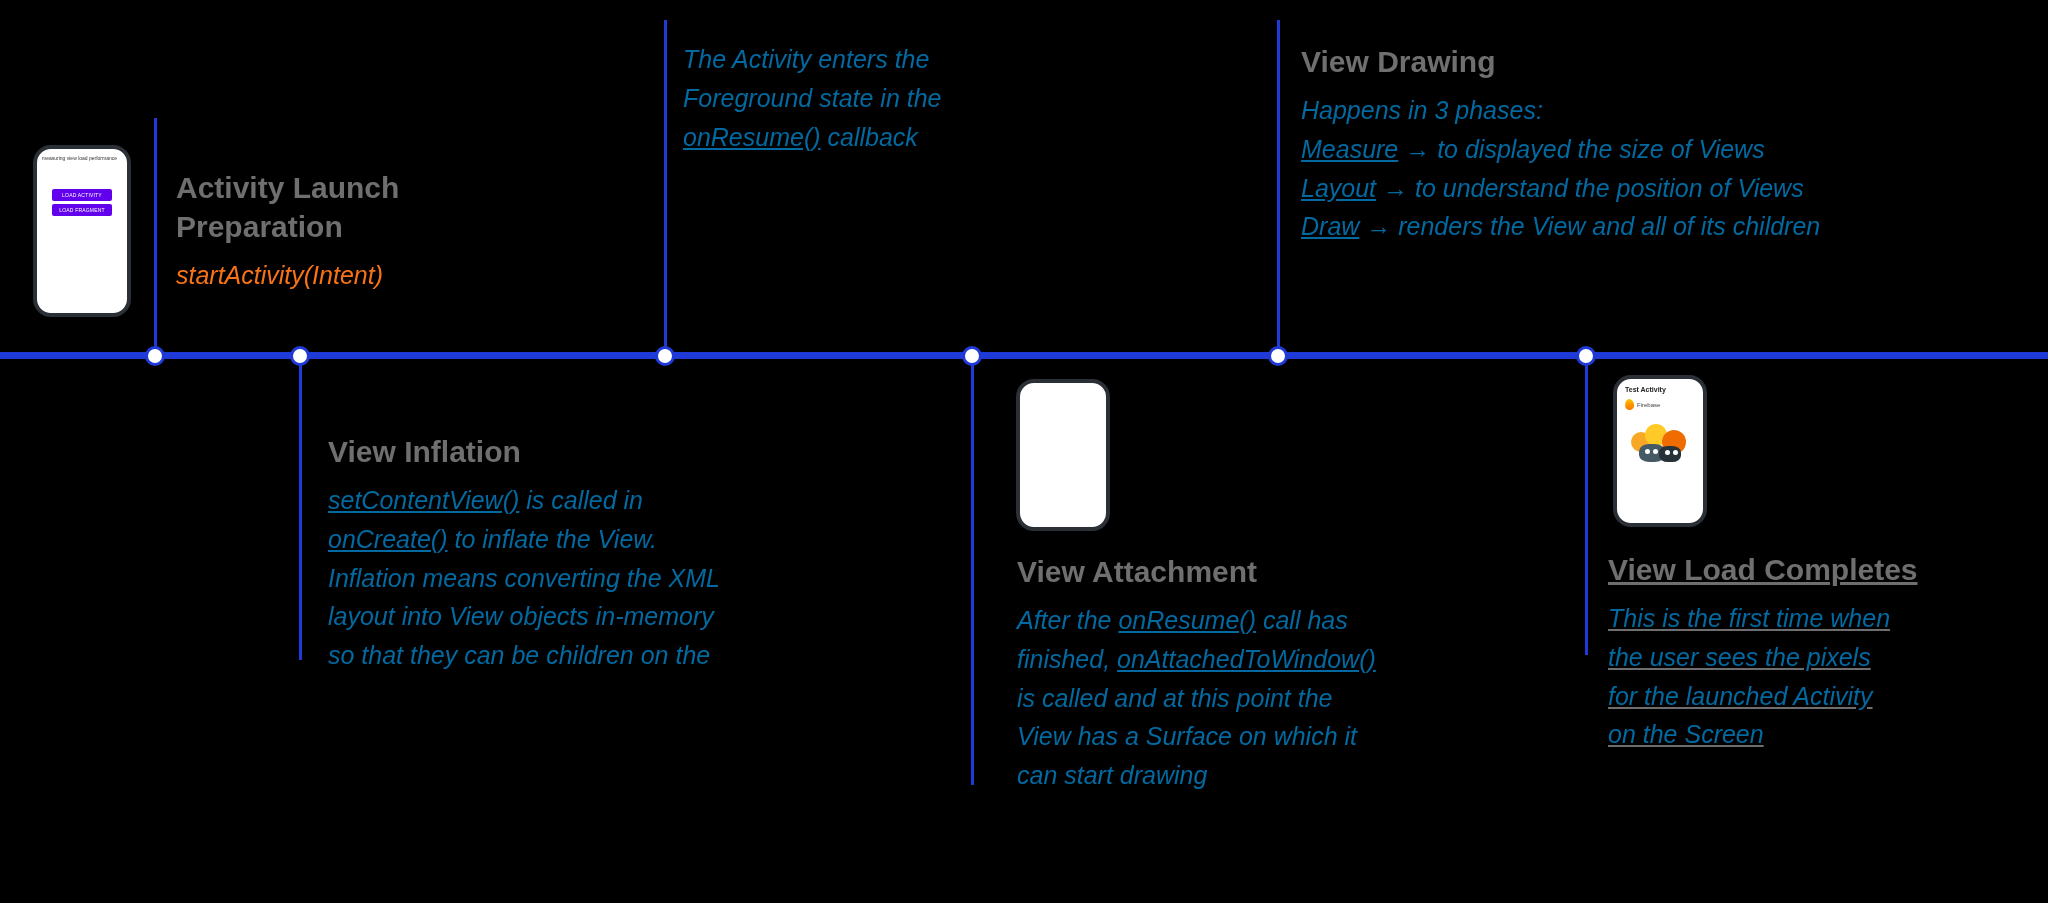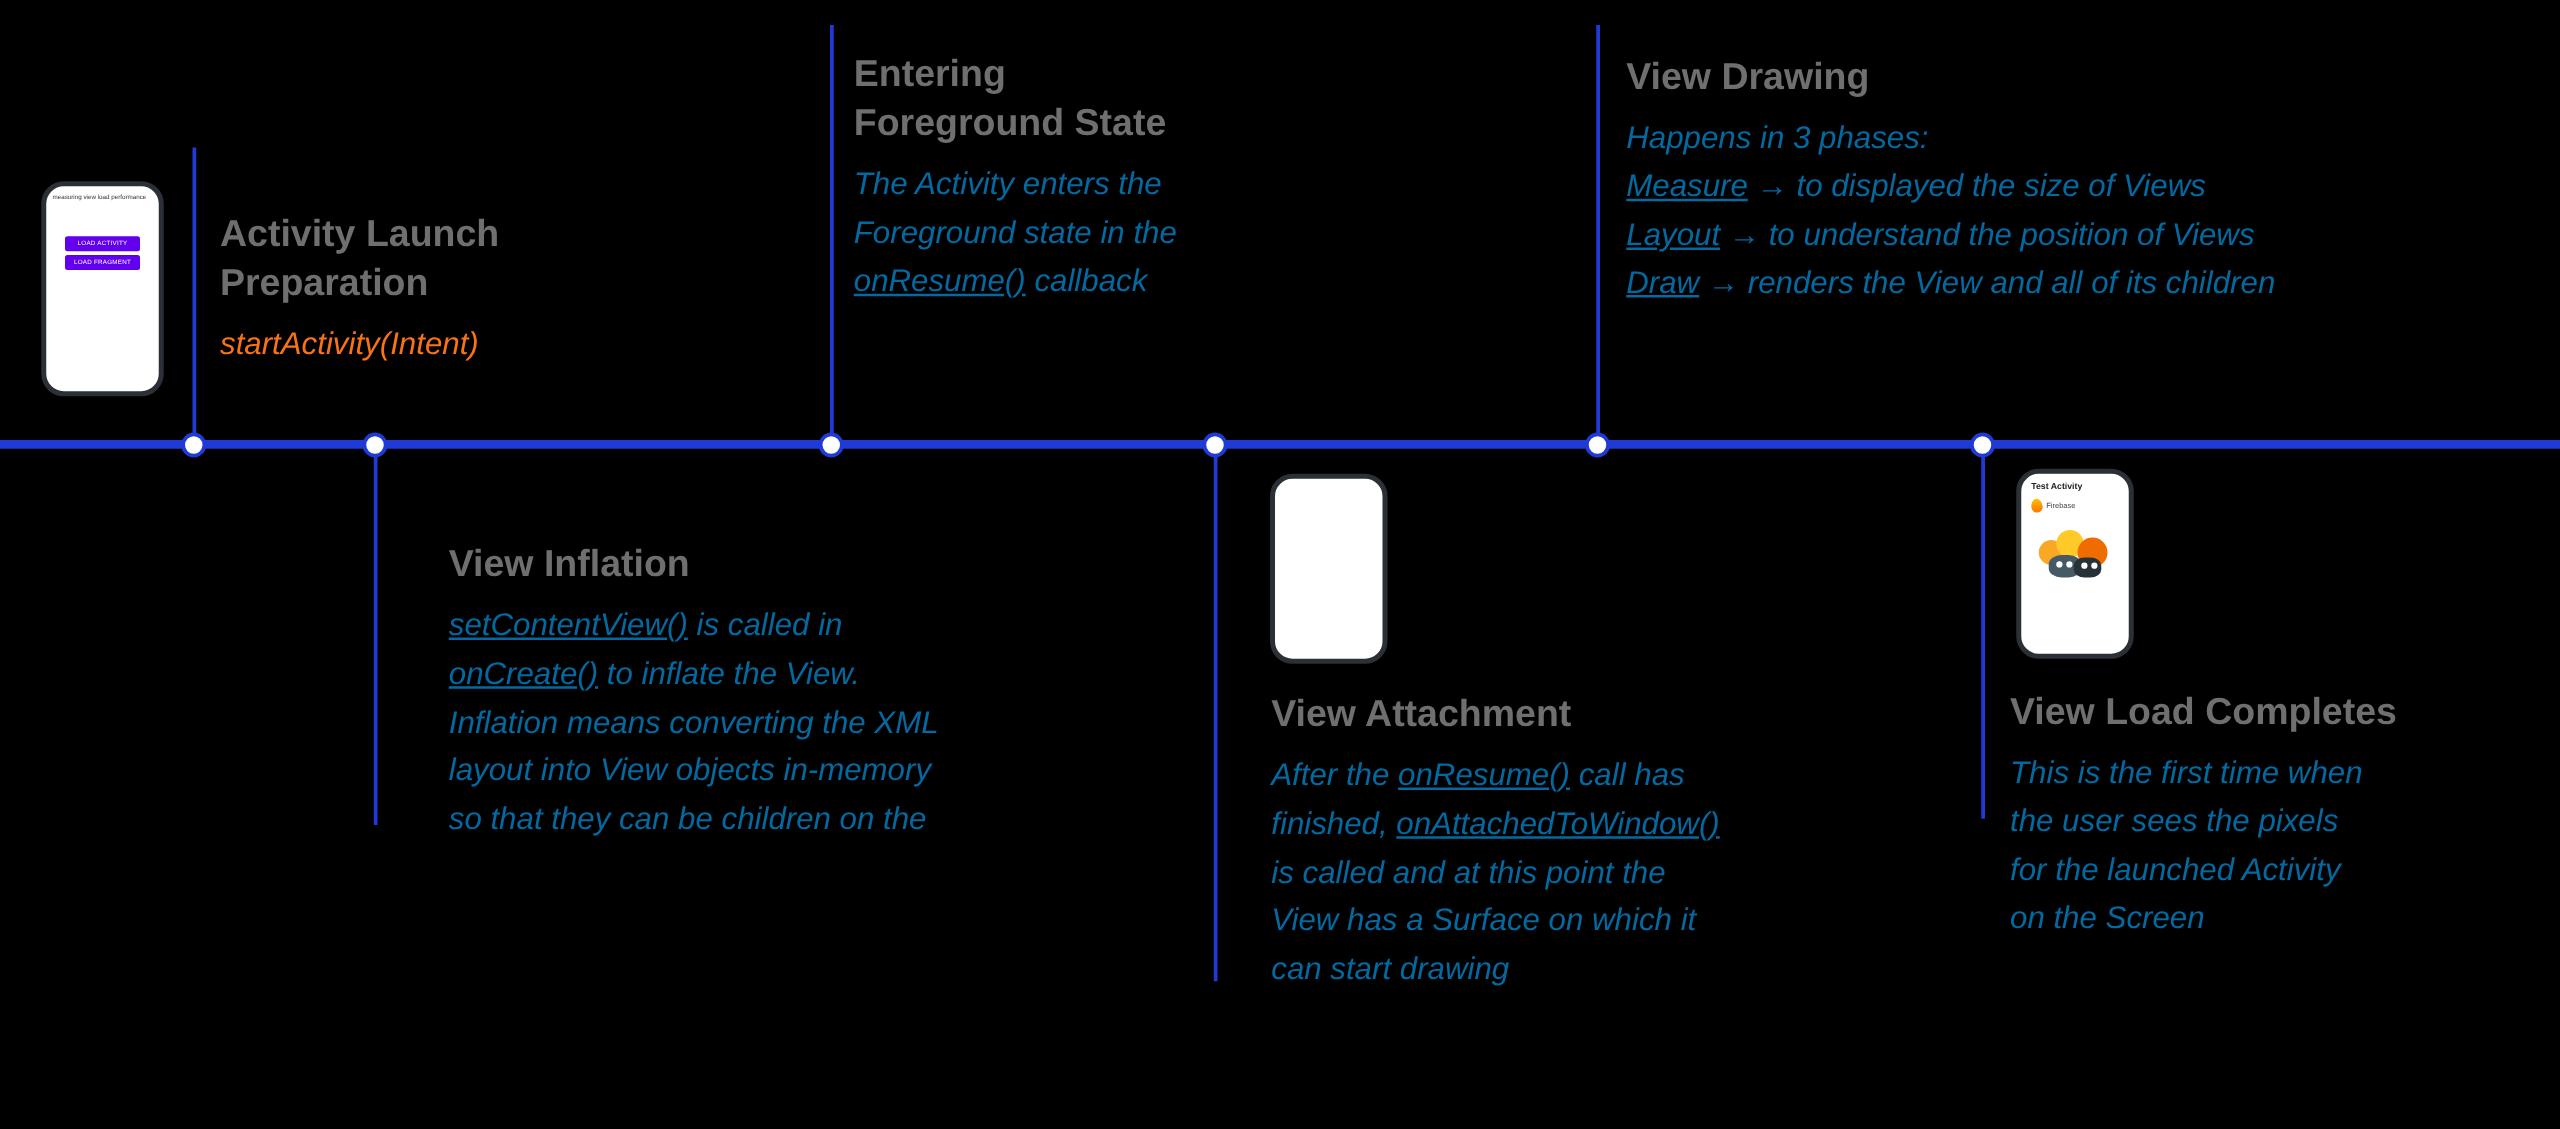--- a/index.html
+++ b/index.html
@@ -221,36 +221,34 @@
       <span class="eye e4"></span>
     </div>
   </div>
 
   <div class="block" style="left:176px; top:168px; width:330px;">
     <p class="b-title">Activity Launch
 Preparation</p>
     <p class="b-body">startActivity(Intent)</p>
   </div>
 
-  <div class="block" style="left:328px; top:432px; width:600px;margin-left:31px;">
+  <div class="block" style="left:328px; top:432px; width:600px;">
     <p class="b-title">View Inflation</p>
     <p class="b-line">
       <span class="u">setContentView()</span><span> is called in</span>
     </p>
     <p class="b-line">
       <span class="u">onCreate()</span><span> to inflate the View.</span>
     </p>
     <p class="b-line">Inflation means converting the XML</p>
     <p class="b-line">layout into View objects in-memory</p>
     <p class="b-line">so that they can be children on the</p>
   </div>
 
   <div class="block" style="left:683px; top:40px; width:430px;">
-    <p class="b-title">Entering
-Foreground State</p>
     <p class="b-line">The Activity enters the</p>
     <p class="b-line">Foreground state in the</p>
     <p class="b-line">
       <span class="u">onResume()</span><span> callback</span>
     </p>
   </div>
 
   <div class="block" style="left:1017px; top:552px; width:530px;">
     <p class="b-title">View Attachment</p>
     <p class="b-line">
@@ -271,21 +269,21 @@
       <span class="u">Measure</span><span> → to displayed the size of Views</span>
     </p>
     <p class="b-line">
       <span class="u">Layout</span><span> → to understand the position of Views</span>
     </p>
     <p class="b-line">
       <span class="u">Draw</span><span> → renders the View and all of its children</span>
     </p>
   </div>
 
-  <div class="block" style="left:1608px; top:550px; width:430px;">
+  <div class="block" style="left:1608px; top:550px; width:430px;text-decoration:underline;">
     <p class="b-title">View Load Completes</p>
     <p class="b-line">This is the first time when</p>
     <p class="b-line">the user sees the pixels</p>
     <p class="b-line">for the launched Activity</p>
     <p class="b-line">on the Screen</p>
   </div>
 
 </div>
 
 </body></html>

